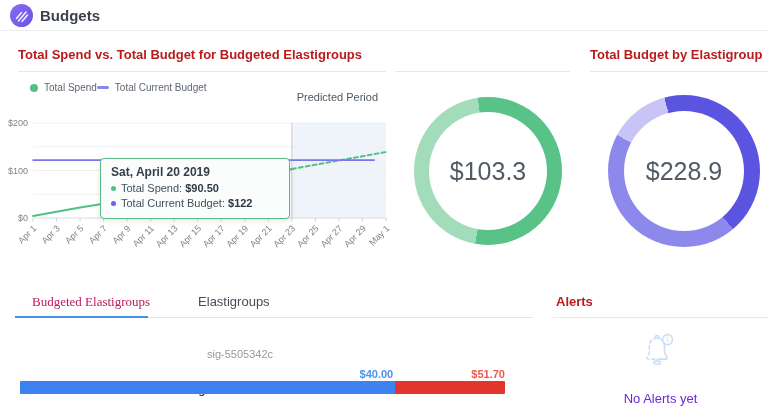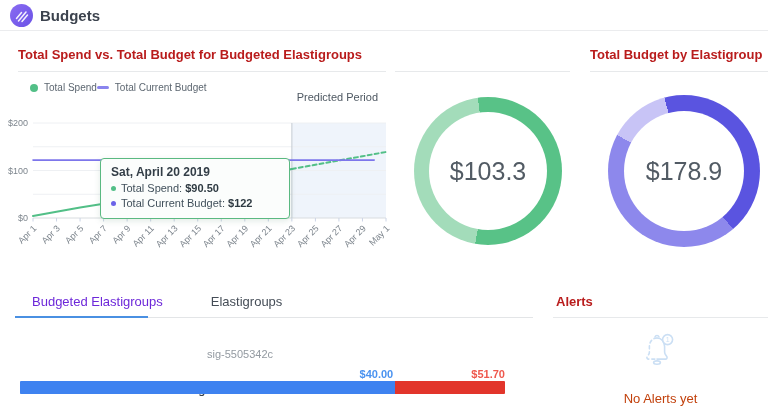--- a/index.html
+++ b/index.html
@@ -39,36 +39,36 @@
   .donut-spend { left:414px; top:97px; width:148px; height:148px; }
   .donut-budget { left:608px; top:95px; width:152px; height:152px; }
   .donut-inner { position:absolute; inset:15px; background:#fff; border-radius:50%;
                  display:flex; align-items:center; justify-content:center; }
   .donut-budget .donut-inner { inset:16px; }
   .donut-value { font-size:25px; color:#525b64; }
 
   
   .tabs { position:absolute; left:32px; top:294px; display:flex; gap:48px; }
   .tab { font-size:13px; color:#454d57; cursor:pointer; }
-  .tab.active { color:#6d28d9; }
+  .tab.active { color:#be185d;font-family:Liberation Serif, serif; }
   .tab-underline { position:absolute; left:15px; top:316px; width:133px; height:2px; background:#4a90e2; }
   .tab-baseline { position:absolute; left:148px; top:317px; width:385px; height:1px; background:#e3e5e7; }
 
   
   .row-name { position:absolute; left:20px; top:347px; font-size:11.5px; font-weight:bold; color:#39424b;margin-top:37px; }
   .row-sig { position:absolute; left:207px; top:348px; font-size:11px; color:#939aa1; }
   .bar-wrap { position:absolute; left:20px; top:381px; width:485px; height:13px; display:flex; }
   .bar-within { height:100%; border-radius:1px 0 0 1px; }
   .bar-over { height:100%; flex:1; border-radius:0 1px 1px 0; }
   .bar-label { position:absolute; top:368px; width:60px; font-size:11px; text-align:right; font-weight:600; }
 
   
   .alerts-title { left:556px; top:294px; }
   .bell { position:absolute; left:634px; top:329px; }
-  .no-alerts { position:absolute; left:553px; top:391px; width:215px; text-align:center; font-size:13px; color:#c2410c; }
+  .no-alerts { position:absolute; left:553px; top:391px; width:215px; text-align:center; font-size:13px; color:#6d28d9; }
 </style>
 </head>
 <body>
 
 <div class="page">
 
   <div class="header">
     <svg class="logo" viewBox="0 0 23 23">
       <defs>
         <linearGradient id="lg" x1="0" y1="0" x2="1" y2="1">
@@ -163,21 +163,21 @@
   <div class="donut donut-spend" style="background: conic-gradient(from -8deg, rgb(88, 194, 135) 0%, rgb(88, 194, 135) 55%, rgb(163, 220, 186) 55%, rgb(163, 220, 186) 100%);">
     <div class="donut-inner">
       <span class="donut-value">$103.3</span>
     </div>
   </div>
 
   <div class="panel-title" style="left:590px; top:47px;">Total Budget by Elastigroup</div>
   <div class="divider" style="left:590px; top:71px; width:178px;"></div>
   <div class="donut donut-budget" style="background: conic-gradient(from -15deg, rgb(90, 84, 224) 0%, rgb(90, 84, 224) 43%, rgb(141, 136, 236) 43%, rgb(141, 136, 236) 87%, rgb(200, 196, 246) 87%, rgb(200, 196, 246) 100%);">
     <div class="donut-inner">
-      <span class="donut-value">$178.9</span>
+      <span class="donut-value">$228.9</span>
     </div>
   </div>
 
   <div class="tabs">
       <div class="tab active">Budgeted Elastigroups</div>
       <div class="tab">Elastigroups</div>
     </div>
   <div class="tab-underline"></div>
   <div class="tab-baseline"></div>
 

